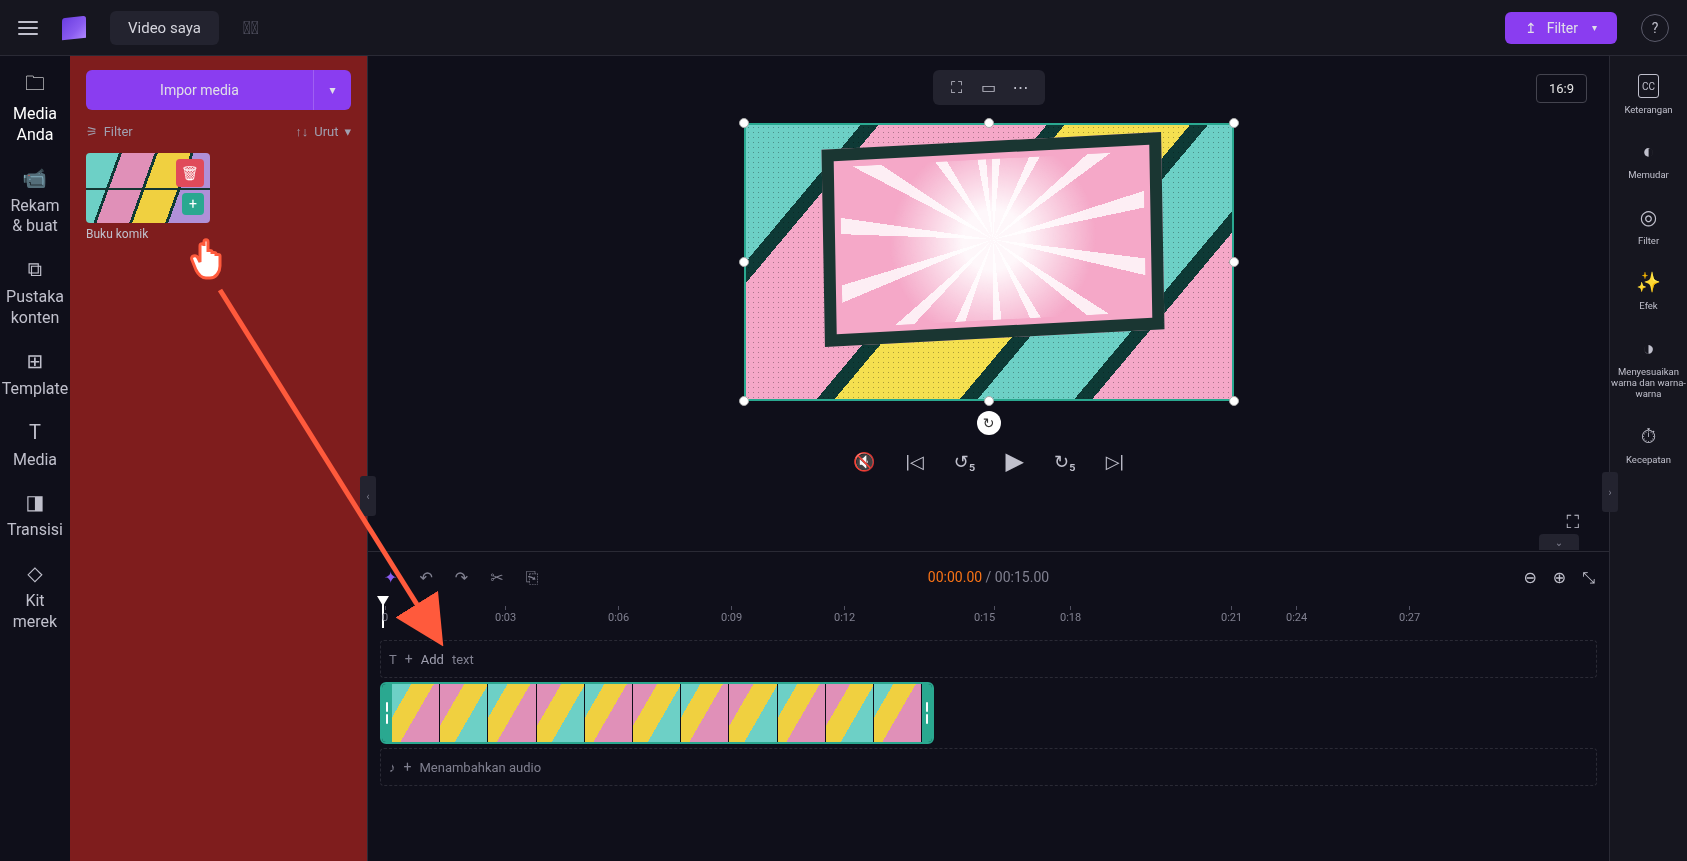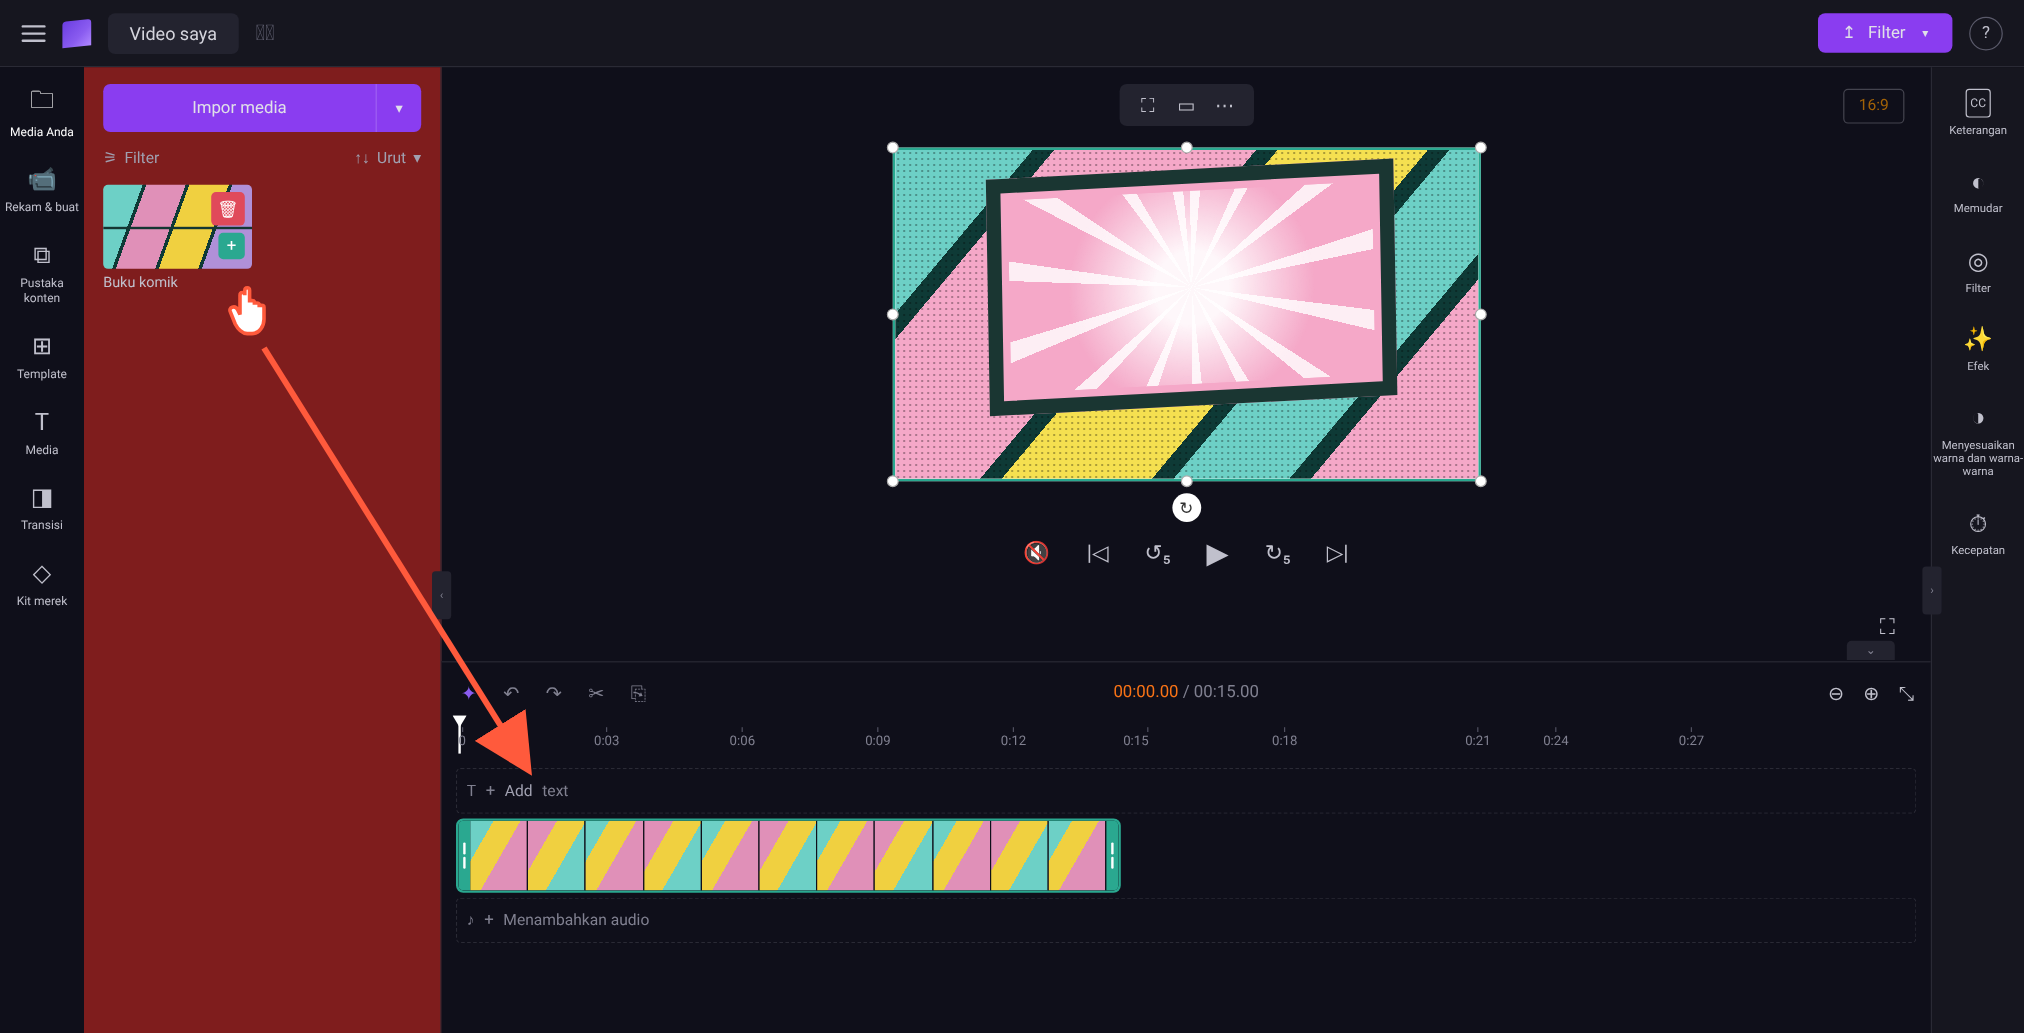--- a/index.html
+++ b/index.html
@@ -1,51 +1,51 @@
 <!DOCTYPE html>
 <html><head>
 <meta charset="utf-8">
 <style>
 *{margin:0;padding:0;box-sizing:border-box;font-family:-apple-system,BlinkMacSystemFont,'Segoe UI',Roboto,sans-serif}
 body{width:1687px;height:861px;background:#0f0f1a;color:#e0e0e8;overflow:hidden;position:relative}
-.top-bar{height:56px;background:#16161f;display:flex;align-items:center;padding:16px 18px;gap:14px;border-bottom:1px solid #2a2a35}
+.top-bar{height:56px;background:#16161f;display:flex;align-items:center;padding:16px 18px;gap:24px;border-bottom:1px solid #2a2a35}
 .hamburger{width:20px;height:14px;display:flex;flex-direction:column;justify-content:space-between;cursor:pointer}
 .hamburger span{height:2px;background:#c0c0cc;border-radius:1px}
 .app-logo{width:24px;height:22px;background:linear-gradient(135deg,#6a3de0 0%,#8a5cf0 60%,#b088ff 100%);border-radius:3px 3px 0 0;transform:skewY(-6deg)}
 .project-title{background:#23232f;padding:8px 18px;border-radius:6px;color:#d5d5dd;font-size:15px}
 .strike-icon{color:#5a5a6a;font-size:18px}
 .top-spacer{flex:1}
 .export-btn{background:#8a3df0;padding:8px 20px;border-radius:6px;display:flex;align-items:center;gap:10px;font-size:14px;cursor:pointer}
 .export-btn .arrow{font-size:14px}
 .export-btn .chev{font-size:10px;margin-left:4px}
 .help-btn{width:28px;height:28px;border:1.5px solid #5a5a6a;border-radius:50%;display:flex;align-items:center;justify-content:center;color:#c0c0cc;font-size:14px;cursor:pointer}
 .main-area{display:flex;height:calc(100% - 56px)}
 .left-rail{width:70px;background:#0f0f1a;padding-top:18px;display:flex;flex-direction:column;align-items:center;gap:20px}
 .rail-item{display:flex;flex-direction:column;align-items:center;gap:6px;cursor:pointer;text-align:center;color:#c0c0cc;padding:0 4px}
 .rail-item .ic{font-size:20px;height:24px;display:flex;align-items:center;justify-content:center}
-.rail-item .lbl{font-size:10px;line-height:1.3}
+.rail-item .lbl{font-size:16px;line-height:1.3}
 .rail-item.active{color:#fff}
 .media-panel{width:298px;background:#7f1d1d;padding:14px 16px;border-right:1px solid #2a2a35}
 .import-btn{background:#8a3df0;height:40px;border-radius:6px;display:flex;align-items:center;position:relative;cursor:pointer}
 .import-btn .txt{flex:1;text-align:center;font-size:14px}
 .import-btn .dd{width:38px;height:100%;display:flex;align-items:center;justify-content:center;font-size:12px;border-left:1px solid rgba(255,255,255,0.18)}
 .panel-controls{display:flex;justify-content:space-between;align-items:center;margin-top:14px;color:#a0a0b0;font-size:13px}
 .panel-controls .ctrl{display:flex;align-items:center;gap:6px;cursor:pointer}
 .media-thumb{margin-top:14px;width:124px;position:relative}
 .media-thumb .img{height:70px;border-radius:4px;background:linear-gradient(110deg,#6dd0c6 0 22%,#0e3a36 22% 24%,#e090b8 24% 46%,#0e3a36 46% 48%,#f0d040 48% 70%,#0e3a36 70% 72%,#b090d8 72% 100%);position:relative;overflow:hidden}
 .media-thumb .img::after{content:'';position:absolute;top:50%;left:0;right:0;height:2px;background:#143632}
 .media-thumb .del{position:absolute;top:6px;right:6px;width:28px;height:28px;background:#e04a5a;border-radius:4px;display:flex;align-items:center;justify-content:center;color:#fff;font-size:14px}
 .media-thumb .add{position:absolute;top:40px;right:6px;width:22px;height:22px;background:#2aa890;border-radius:4px;display:flex;align-items:center;justify-content:center;color:#fff;font-size:14px}
 .media-thumb .name{font-size:12px;color:#c0c0cc;margin-top:4px}
 .center-area{flex:1;display:flex;flex-direction:column;position:relative}
 .collapse-left{position:absolute;left:-8px;top:420px;width:16px;height:40px;background:#23232f;border-radius:3px;display:flex;align-items:center;justify-content:center;color:#808090;font-size:10px;cursor:pointer}
 .preview-area{flex:1;display:flex;flex-direction:column;align-items:center;padding-top:14px;position:relative}
 .preview-toolbar{display:flex;gap:12px;background:#23232f;padding:8px 14px;border-radius:6px;margin-bottom:18px}
 .preview-toolbar .tb{color:#c0c0cc;font-size:16px;cursor:pointer;width:20px;text-align:center}
-.aspect-badge{position:absolute;top:18px;right:22px;border:1px solid #44444f;border-radius:4px;padding:6px 12px;font-size:13px;color:#a16207}
+.aspect-badge{position:absolute;top:18px;right:22px;border:1px solid #44444f;border-radius:4px;padding:6px 12px;font-size:13px;color:#e5e5e5}
 .canvas-wrap{position:relative}
 .canvas{width:490px;height:278px;border:2px solid #2aa890;background:#fff;position:relative;overflow:hidden}
 .comic-bg{position:absolute;inset:0;background:
  linear-gradient(130deg,#6dd0c6 0 16%,#0e3a36 16% 18.5%,#f5a8c8 18.5% 42%,#0e3a36 42% 44.5%,#f5e050 44.5% 62%,#0e3a36 62% 64.5%,#6dd0c6 64.5% 78%,#0e3a36 78% 80.5%,#f5a8c8 80.5% 100%)}
 .comic-bg::before{content:'';position:absolute;inset:0;background:radial-gradient(circle,rgba(0,0,0,0.55) 0.8px,transparent 0.8px);background-size:5px 5px;mix-blend-mode:multiply;opacity:0.55}
 .comic-panel{position:absolute;left:16%;top:6%;width:70%;height:72%;background:#f5a8c8;border:12px solid #1a3632;transform:rotate(-3deg) skewX(-2deg)}
 .comic-panel::after{content:'';position:absolute;inset:6px;background:radial-gradient(circle,rgba(255,255,255,0.9) 0 18%,transparent 60%),repeating-conic-gradient(rgba(255,255,255,0.8) 0deg 6deg,transparent 6deg 25deg);border-radius:2px}
 .sel-handle{position:absolute;width:10px;height:10px;background:#fff;border-radius:50%;border:1px solid #aaa}
 .h-tl{top:-5px;left:-5px}.h-tr{top:-5px;right:-5px}.h-bl{bottom:-5px;left:-5px}.h-br{bottom:-5px;right:-5px}
 .h-tm{top:-5px;left:calc(50% - 5px)}.h-bm{bottom:-5px;left:calc(50% - 5px)}
@@ -226,21 +226,21 @@
           </div>
           <div class="tick" style="left: 240px;">
             <span>0:06</span>
           </div>
           <div class="tick" style="left: 353px;">
             <span>0:09</span>
           </div>
           <div class="tick" style="left: 466px;">
             <span>0:12</span>
           </div>
-          <div class="tick" style="left: 568px; align-items: flex-end;">
+          <div class="tick" style="left: 606px; align-items: flex-end;">
             <span>0:15</span>
           </div>
           <div class="tick" style="left: 692px;">
             <span>0:18</span>
           </div>
           <div class="tick" style="left: 853px; justify-content: center;">
             <span>0:21</span>
           </div>
           <div class="tick" style="left: 918px;">
             <span>0:24</span>

